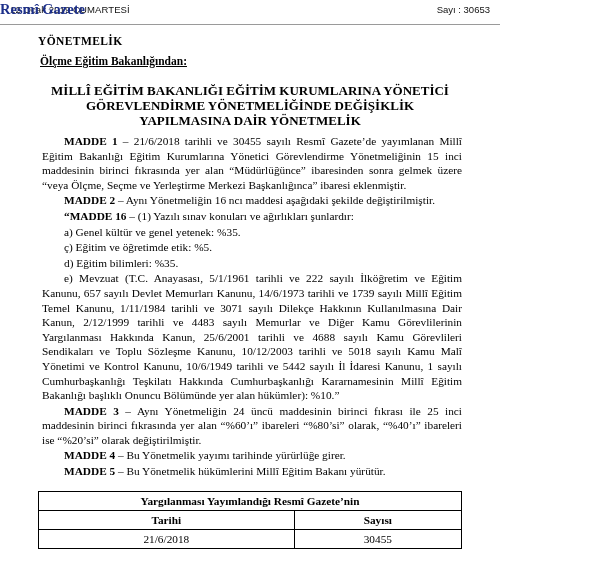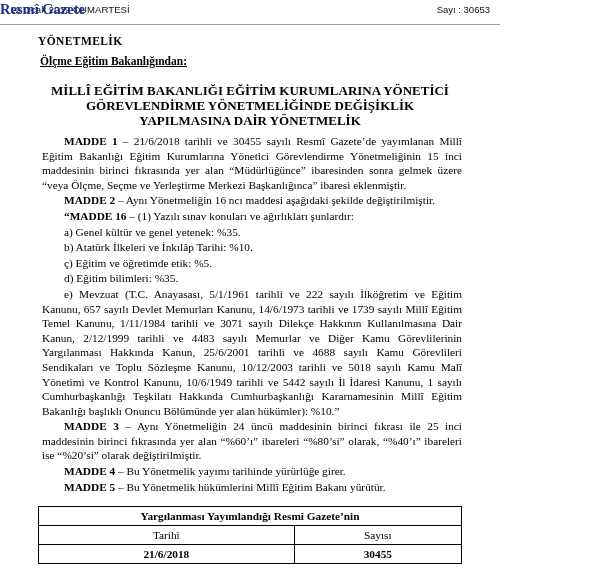--- a/index.html
+++ b/index.html
@@ -109,28 +109,28 @@
   }
   table.gz {
     width: 100%;
     border-collapse: collapse;
     font-size: 11.3px;
   }
   table.gz td, table.gz th {
     border: 1px solid #000;
     text-align: center;
     padding: 3px 2px;
-    font-weight: bold;
+    font-weight: normal;
   }
   table.gz th.head {
     font-weight: bold;
     font-size: 11.3px;
   }
   table.gz td.colhead {
-    font-weight: normal;
+    font-weight: bold;
   }
 </style>
 </head>
 <body>
 
 <div class="page">
 
   <div class="masthead">
     <div class="date">12 Ocak 2019 CUMARTESİ</div>
     <div class="title">Resmî Gazete</div>
@@ -151,21 +151,20 @@
       <span class="l3">YAPILMASINA DAİR YÖNETMELİK</span>
     </div>
 
     <p class="para"><span class="b">MADDE 1</span><span> – 21/6/2018 tarihli ve 30455 sayılı Resmî Gazete’de yayımlanan Millî Eğitim Bakanlığı Eğitim Kurumlarına Yönetici Görevlendirme Yönetmeliğinin 15 inci maddesinin birinci fıkrasında yer alan “Müdürlüğünce” ibaresinden sonra gelmek üzere “veya Ölçme, Seçme ve Yerleştirme Merkezi Başkanlığınca” ibaresi eklenmiştir.</span></p>
 
     <p class="para"><span class="b">MADDE 2</span><span> – Aynı Yönetmeliğin 16 ncı maddesi aşağıdaki şekilde değiştirilmiştir.</span></p>
 
     <p class="para"><span class="b">“MADDE 16</span><span> – (1) Yazılı sınav konuları ve ağırlıkları şunlardır:</span></p>
 
     <p class="para sub">a) Genel kültür ve genel yetenek: %35.</p>
-    <p class="para sub">b) Atatürk İlkeleri ve İnkılâp Tarihi: %10.</p>
     <p class="para sub">ç) Eğitim ve öğretimde etik: %5.</p>
     <p class="para sub">d) Eğitim bilimleri: %35.</p>
     <p class="para sub">e) Mevzuat (T.C. Anayasası, 5/1/1961 tarihli ve 222 sayılı İlköğretim ve Eğitim Kanunu, 657 sayılı Devlet Memurları Kanunu, 14/6/1973 tarihli ve 1739 sayılı Millî Eğitim Temel Kanunu, 1/11/1984 tarihli ve 3071 sayılı Dilekçe Hakkının Kullanılmasına Dair Kanun, 2/12/1999 tarihli ve 4483 sayılı Memurlar ve Diğer Kamu Görevlilerinin Yargılanması Hakkında Kanun, 25/6/2001 tarihli ve 4688 sayılı Kamu Görevlileri Sendikaları ve Toplu Sözleşme Kanunu, 10/12/2003 tarihli ve 5018 sayılı Kamu Malî Yönetimi ve Kontrol Kanunu, 10/6/1949 tarihli ve 5442 sayılı İl İdaresi Kanunu, 1 sayılı Cumhurbaşkanlığı Teşkilatı Hakkında Cumhurbaşkanlığı Kararnamesinin Millî Eğitim Bakanlığı başlıklı Onuncu Bölümünde yer alan hükümler): %10.”</p>
 
     <p class="para"><span class="b">MADDE 3</span><span> – Aynı Yönetmeliğin 24 üncü maddesinin birinci fıkrası ile 25 inci maddesinin birinci fıkrasında yer alan “%60’ı” ibareleri “%80’si” olarak, “%40’ı” ibareleri ise “%20’si” olarak değiştirilmiştir.</span></p>
 
     <p class="para"><span class="b">MADDE 4</span><span> – Bu Yönetmelik yayımı tarihinde yürürlüğe girer.</span></p>
 
     <p class="para"><span class="b">MADDE 5</span><span> – Bu Yönetmelik hükümlerini Millî Eğitim Bakanı yürütür.</span></p>
 

